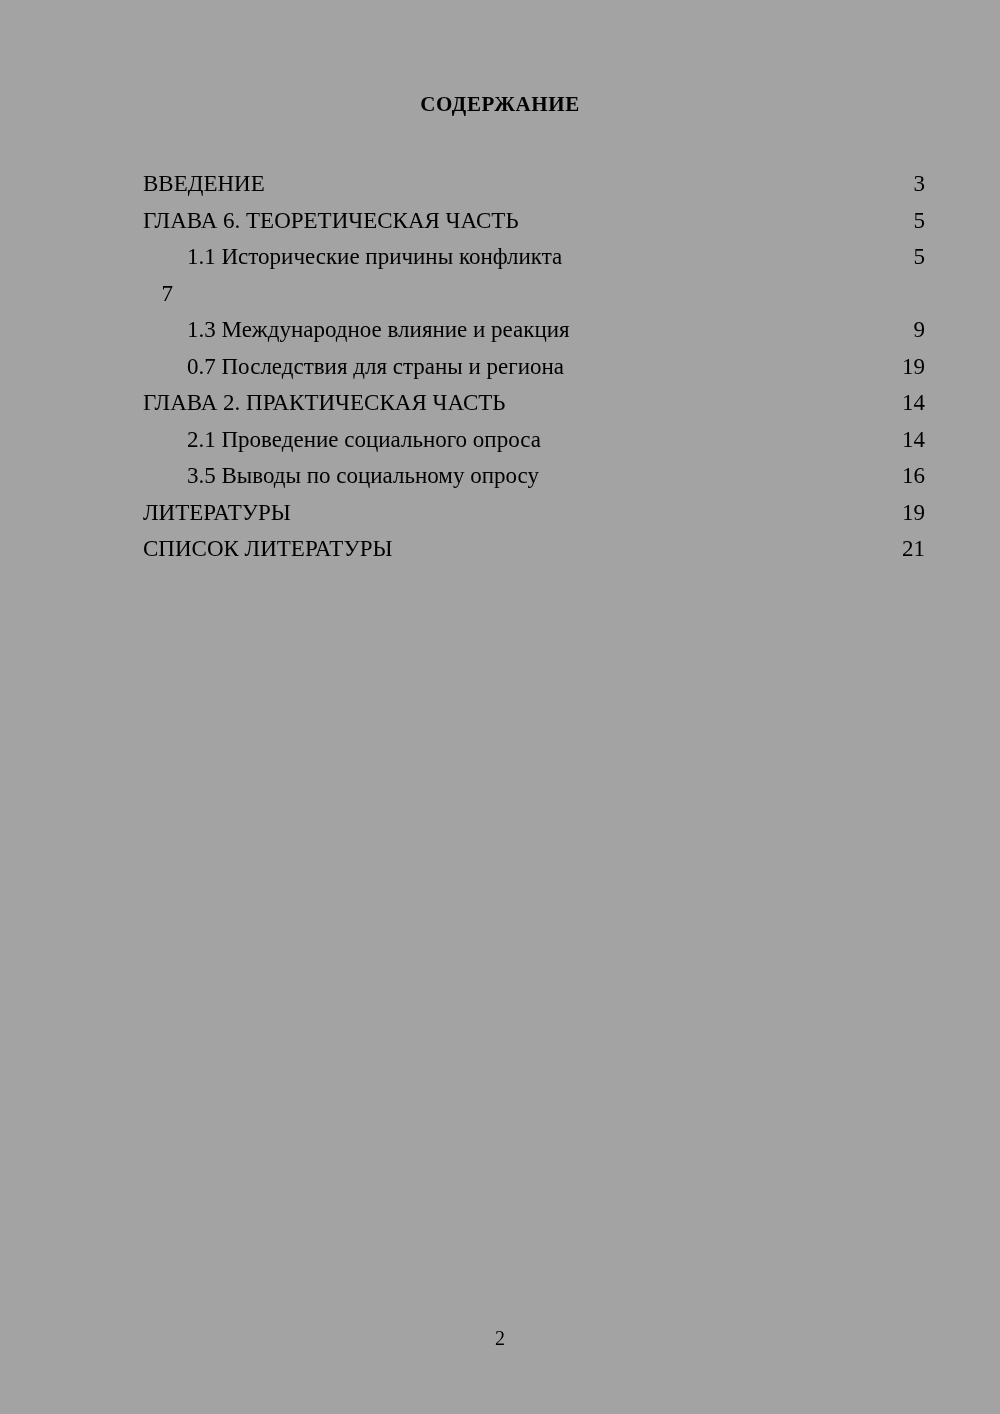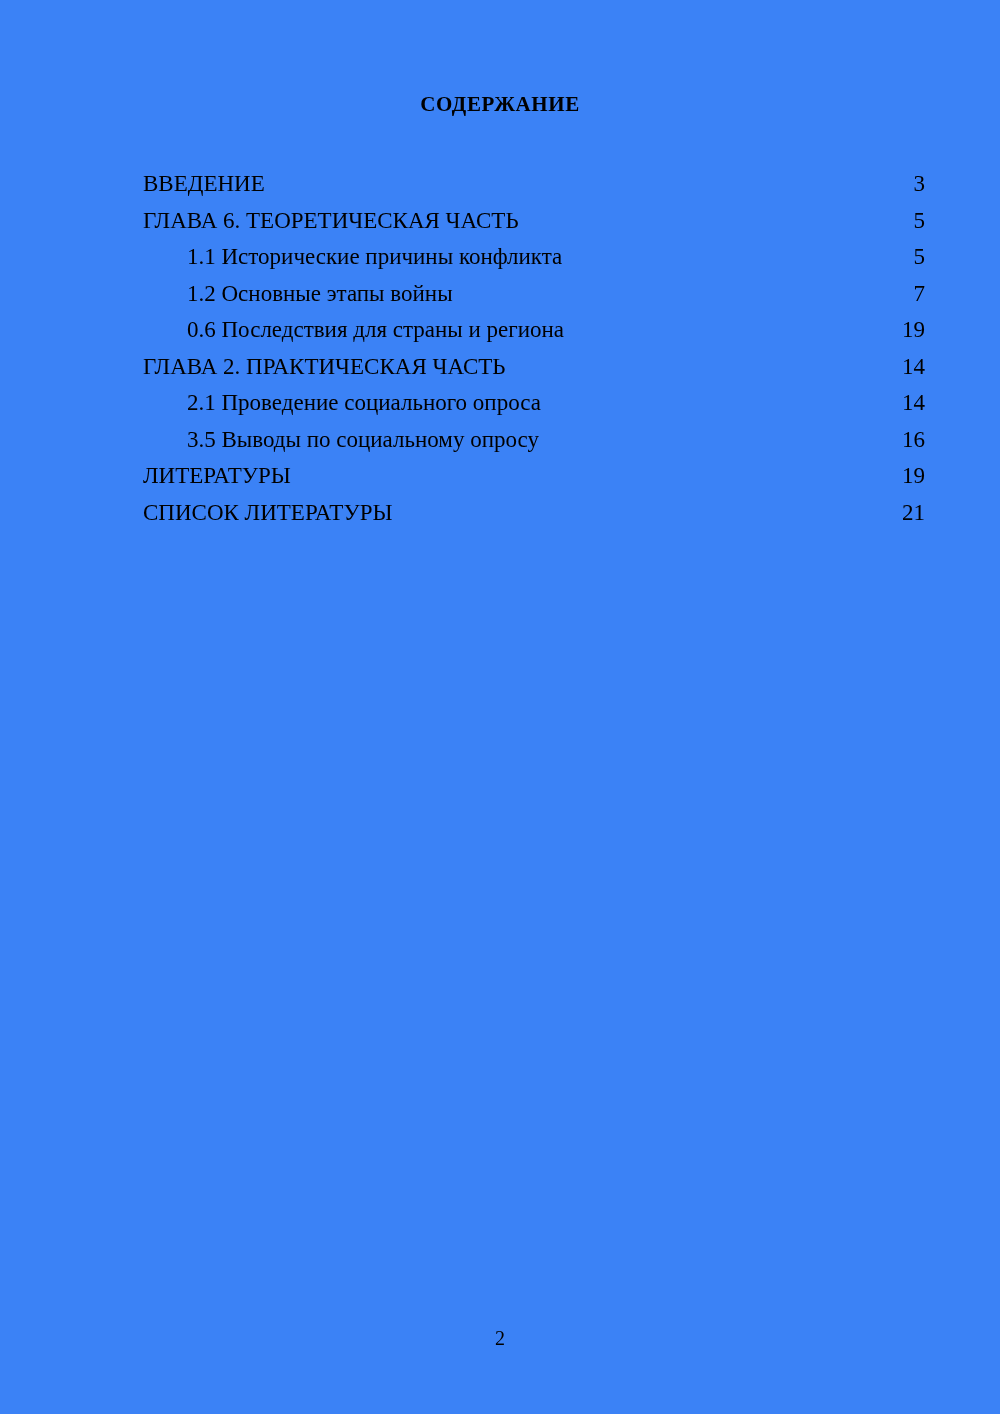--- a/index.html
+++ b/index.html
@@ -5,21 +5,21 @@
   html, body {
     margin: 0;
     padding: 0;
     background: #ffffff;
   }
   .page {
     position: relative;
     width: 1000px;
     height: 1414px;
     margin: 0 auto;
-    background: #3b82f6;
+    background: #a3a3a3;
     font-family: "Liberation Serif", "DejaVu Serif", serif;
     color: #000000;
     box-sizing: border-box;
   }
   .doc-title {
     position: absolute;
     top: 92px;
     left: 0;
     width: 1000px;
     text-align: center;
@@ -79,25 +79,28 @@
       </div>
       <div class="toc-row level-1">
         <span class="label">ГЛАВА 6. ТЕОРЕТИЧЕСКАЯ ЧАСТЬ</span>
         <span class="page-num">5</span>
       </div>
       <div class="toc-row level-2">
         <span class="label">1.1 Исторические причины конфликта</span>
         <span class="page-num">5</span>
       </div>
       <div class="toc-row level-2">
-        <span class="label">1.2 Основные этапы войны</span>
         <span class="page-num">7</span>
       </div>
       <div class="toc-row level-2">
-        <span class="label">0.6 Последствия для страны и региона</span>
+        <span class="label">1.3 Международное влияние и реакция</span>
+        <span class="page-num">9</span>
+      </div>
+      <div class="toc-row level-2">
+        <span class="label">0.7 Последствия для страны и региона</span>
         <span class="page-num">19</span>
       </div>
       <div class="toc-row level-1">
         <span class="label">ГЛАВА 2. ПРАКТИЧЕСКАЯ ЧАСТЬ</span>
         <span class="page-num">14</span>
       </div>
       <div class="toc-row level-2">
         <span class="label">2.1 Проведение социального опроса</span>
         <span class="page-num">14</span>
       </div>

